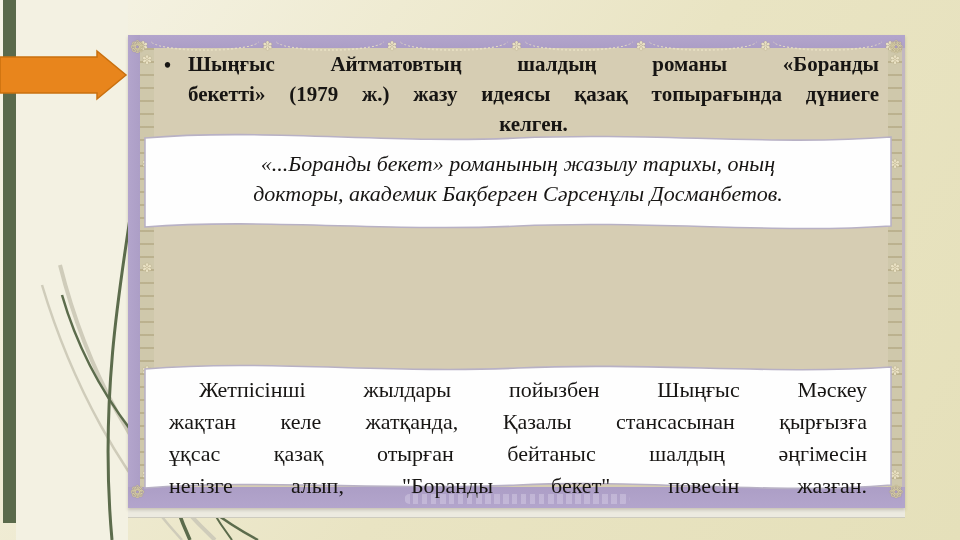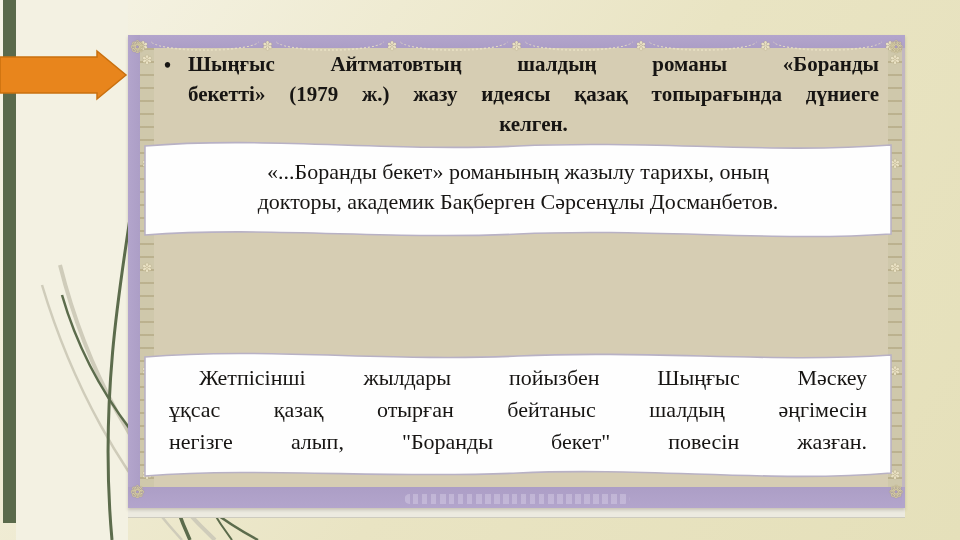--- a/index.html
+++ b/index.html
@@ -39,23 +39,23 @@
   .block1{position:absolute;left:26px;top:14px;width:725px;color:var(--text);font-weight:bold;
     font-size:21px;line-height:30px;padding-left:34px;box-sizing:border-box;}
   .bullet{position:absolute;left:10px;top:1px;font-size:20px;}
   .jline{text-align:justify;text-align-last:justify;}
   .lline{text-align:center;}
   .cline{text-align:center;}
 
   .wavebox{position:absolute;left:15px;width:750px;}
   .wavebox svg{position:absolute;left:0;top:0;width:100%;height:100%;}
   .wavebox .content{position:relative;z-index:2;color:var(--text);font-size:22px;line-height:30px;}
-  .box2{top:101px;height:108px;} .box2 .content{padding:21px 34px 0;}
+  .box2{top:93px;height:108px;font-style:italic;} .box2 .content{padding:21px 34px 0;}
   .box3{top:208px;height:102px;} .box3 .content{padding:17px 30px 0;}
-  .box4{top:310px;height:140px;} .box4 .content{padding:17px 26px 0;line-height:32px;}
+  .box4{top:322px;height:140px;} .box4 .content{padding:17px 26px 0;line-height:32px;}
   .indent{ padding-left:30px;}
 
   .watermark{position:absolute;left:50%;transform:translateX(-50%);bottom:4px;width:225px;height:10px;border-radius:5px;z-index:4;
     background:repeating-linear-gradient(90deg, rgba(240,236,248,.55) 0 5px, rgba(240,236,248,0) 5px 9px);
     opacity:.5;filter:blur(.4px);}
   .below-strip{position:absolute;left:128px;top:508px;width:777px;height:9px;background:var(--bottom_strip);z-index:2;
     border-bottom:1px solid rgba(150,145,130,.35);}
 </style>
 </head>
 <body>
@@ -137,20 +137,21 @@
       </div>
     </div>
 
 
     <div class="wavebox box4">
       <svg viewBox="0 0 760 140" preserveAspectRatio="none" aria-hidden="true">
         <path d="M2,12 C120,2 250,17 380,11 C510,5 640,18 758,10 L758,128 C640,138 510,122 380,128 C250,134 120,122 2,131 Z" fill="var(--box_white)" stroke="var(--box_border)" stroke-width="1.6"></path>
       </svg>
       <div class="content">
         <div class="jline indent">Жетпісінші жылдары пойызбен Шыңғыс Мәскеу</div>
+        <div class="jline">жақтан келе жатқанда, Қазалы стансасынан қырғызға</div>
         <div class="jline">ұқсас қазақ отырған бейтаныс шалдың әңгімесін</div>
         <div class="jline">негізге алып, "Боранды бекет" повесін жазған.</div>
       </div>
     </div>
 
     <div class="watermark"></div>
   </div>
 
   <div class="below-strip"></div>
 </div>

